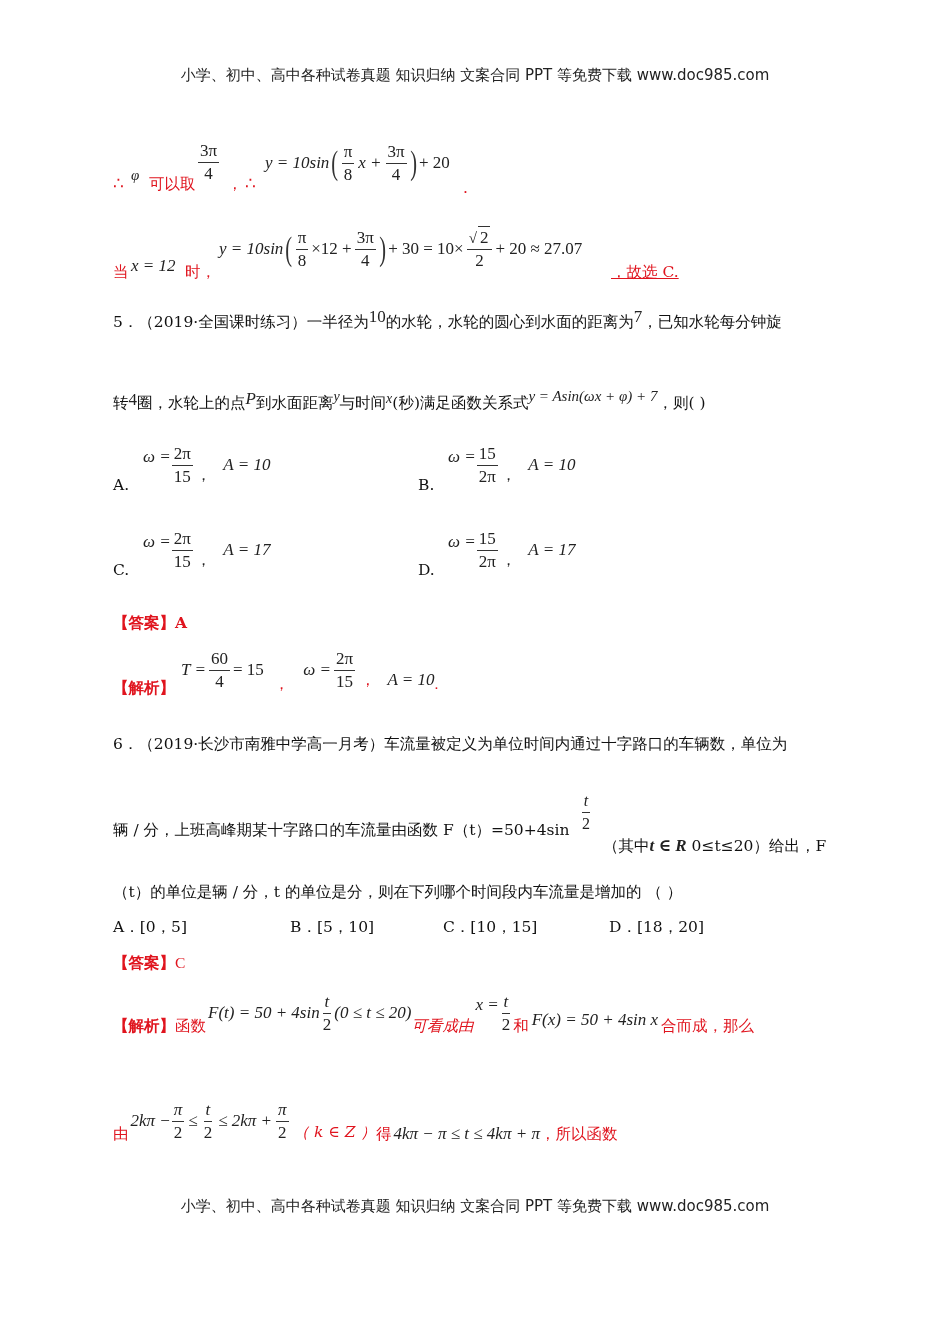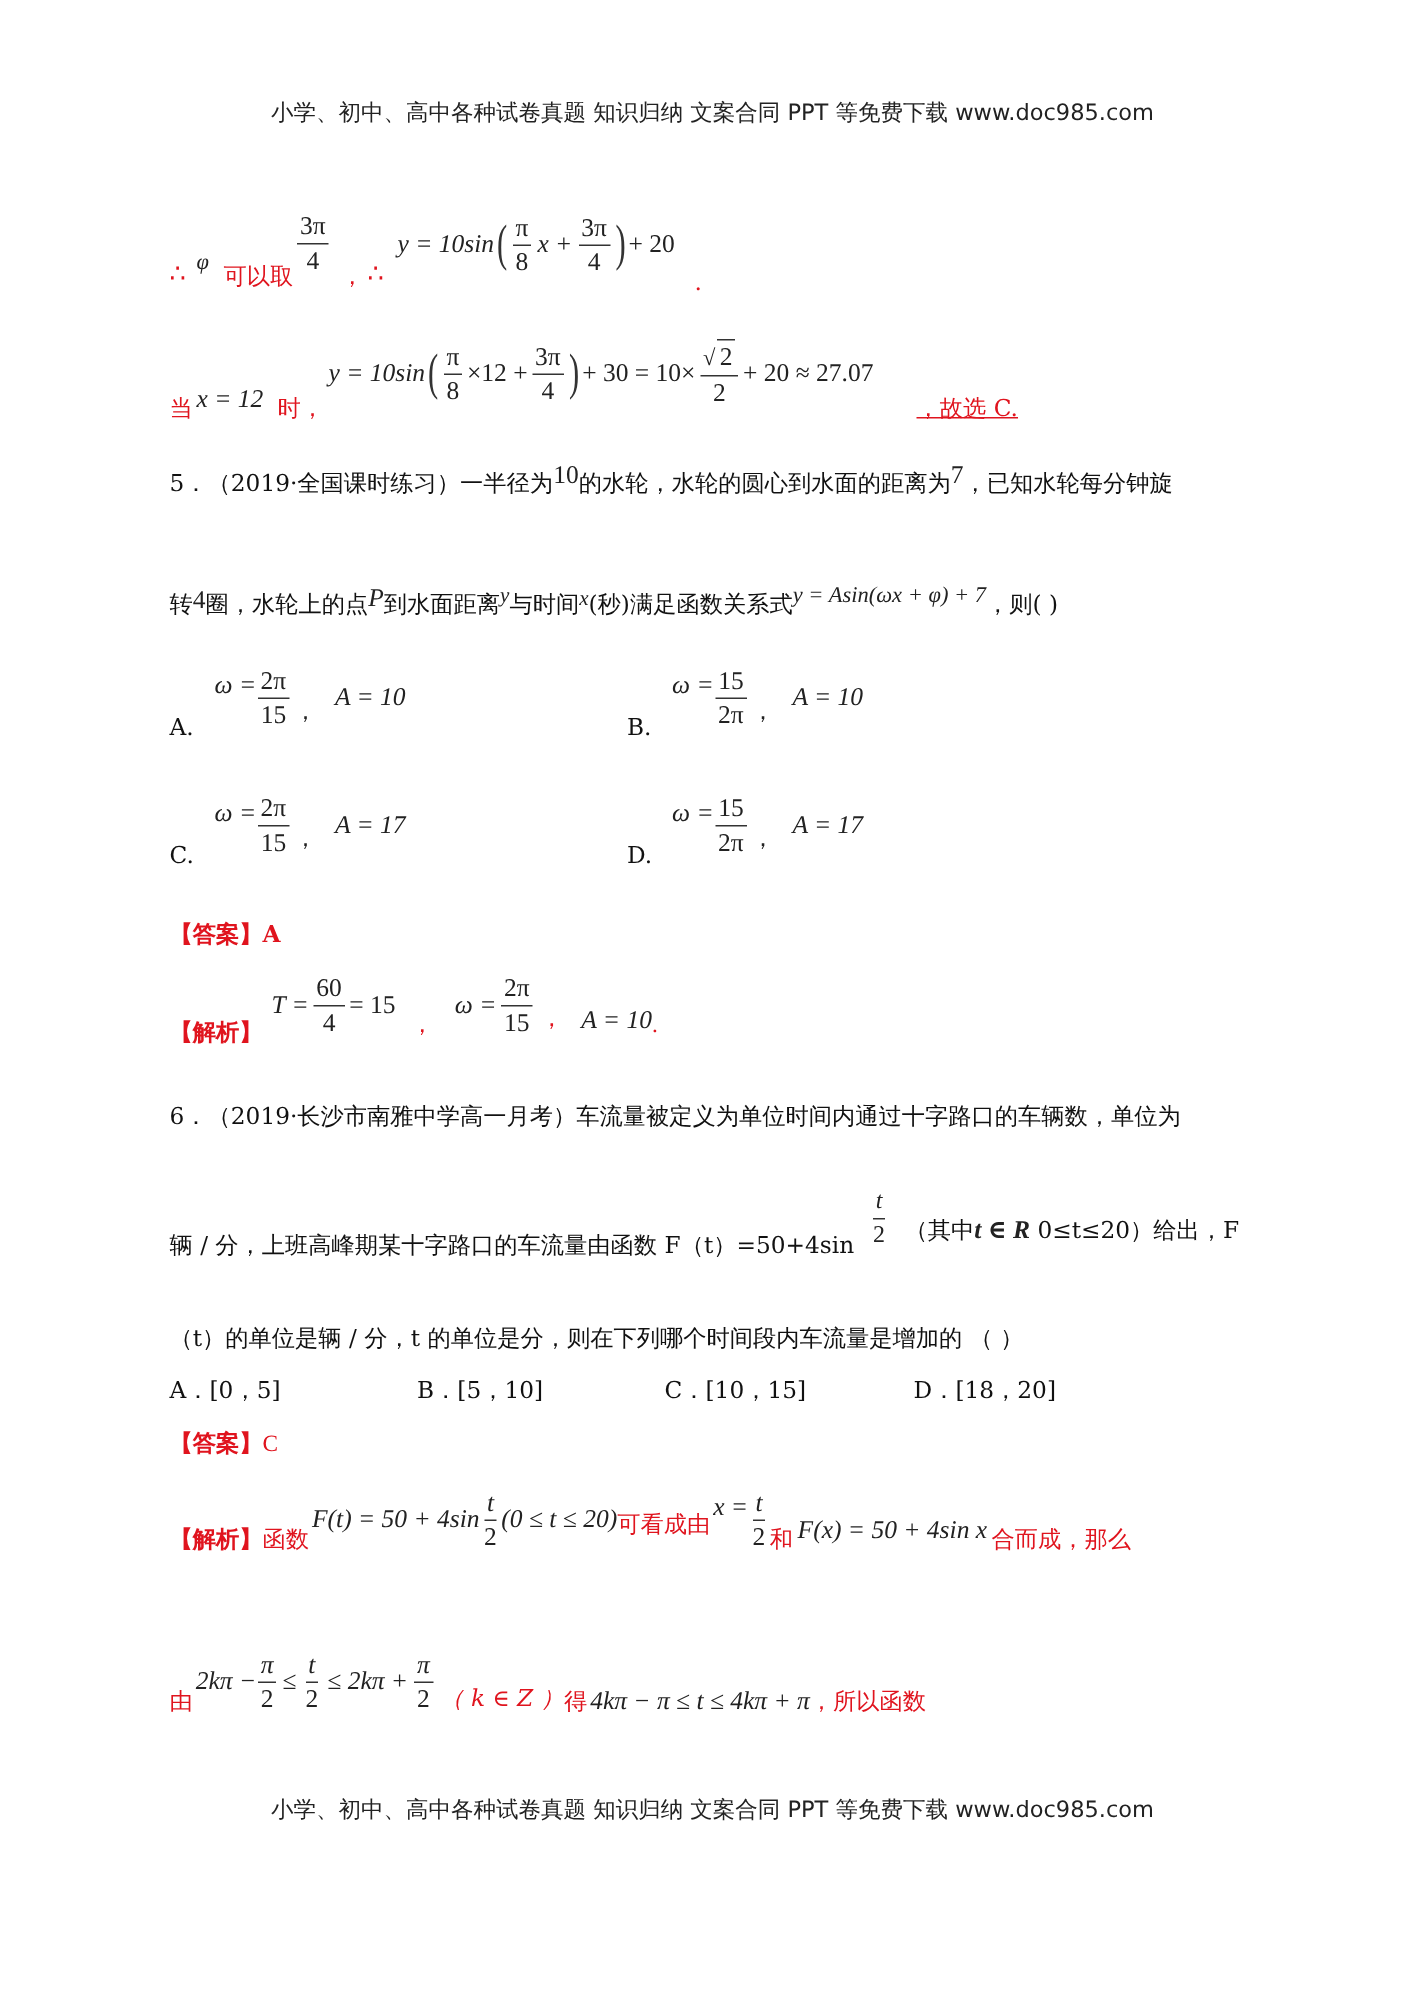--- a/index.html
+++ b/index.html
@@ -162,49 +162,49 @@
 </div>
 
 <div class="abs t" style="top:734px;left:113px;">6．（2019·长沙市南雅中学高一月考）车流量被定义为单位时间内通过十字路口的车辆数，单位为</div>
 
 <div class="abs" style="top:790px;left:113px;">
   <span class="abs t" style="top:30px;left:0;">辆 / 分，上班高峰期某十字路口的车流量由函数 F（t）=50+4sin</span>
   <span class="abs m frac" style="top:0;left:466px;font-size:16px;">
     <span class="num mi" style="border-bottom:1px solid #333;">t</span>
     <span class="den">2</span>
   </span>
-  <span class="abs t" style="top:20px;left:490px;">
+  <span class="abs t" style="top:46px;left:490px;">
     <span>（其中</span><span class="m mi bold">t ∈ R</span>
     <span>0≤t≤20）给出，F</span>
   </span>
 </div>
 
 <div class="abs t" style="top:882px;left:113px;">（t）的单位是辆 / 分，t 的单位是分，则在下列哪个时间段内车流量是增加的  （   ）</div>
 
 <div class="abs t" style="top:917px;left:113px;">A．[0，5]</div>
-<div class="abs t" style="top:917px;left:278px;">B．[5，10]</div>
+<div class="abs t" style="top:917px;left:290px;">B．[5，10]</div>
 <div class="abs t" style="top:917px;left:443px;">C．[10，15]</div>
 <div class="abs t" style="top:917px;left:609px;">D．[18，20]</div>
 
 <div class="abs t red" style="top:953px;left:113px;font-family:Liberation Serif, serif;">
   <span class="bold">【答案】</span><span>C</span>
 </div>
 
 <div class="abs" style="top:990px;left:113px;height:50px;display:flex;align-items:flex-end;">
   <span class="t red bold" style="margin-bottom:4px;">【解析】</span>
   <span class="t red" style="margin-bottom:4px;">函数</span>
   <span class="m" style="display:inline-flex;align-items:center;align-self:flex-start;height:46px;margin-left:2px;">
     <span class="mi">F(t) = 50 + 4sin</span>
     <span class="frac">
         <span class="num mi">t</span>
         <span class="den">2</span>
       </span>
     <span class="mi">(0 ≤ t ≤ 20)</span>
   </span>
-  <span class="t red" style="margin-bottom:14px;">可看成由</span>
+  <span class="t red" style="margin-bottom:4px;font-style:italic;">可看成由</span>
   <span class="m" style="display:inline-flex;align-items:center;align-self:flex-start;height:46px;margin-left:2px;">
     <span class="mi" style="position:relative;top:-8px;">x =</span>
     <span class="frac">
         <span class="num mi">t</span>
         <span class="den">2</span>
       </span>
   </span>
   <span class="t red" style="margin-bottom:4px;">和</span>
   <span class="m mi" style="margin-bottom:10px;margin-left:3px;">F(x) = 50 + 4sin x</span>
   <span class="t red" style="margin-bottom:4px;margin-left:3px;">合而成，那么</span>

